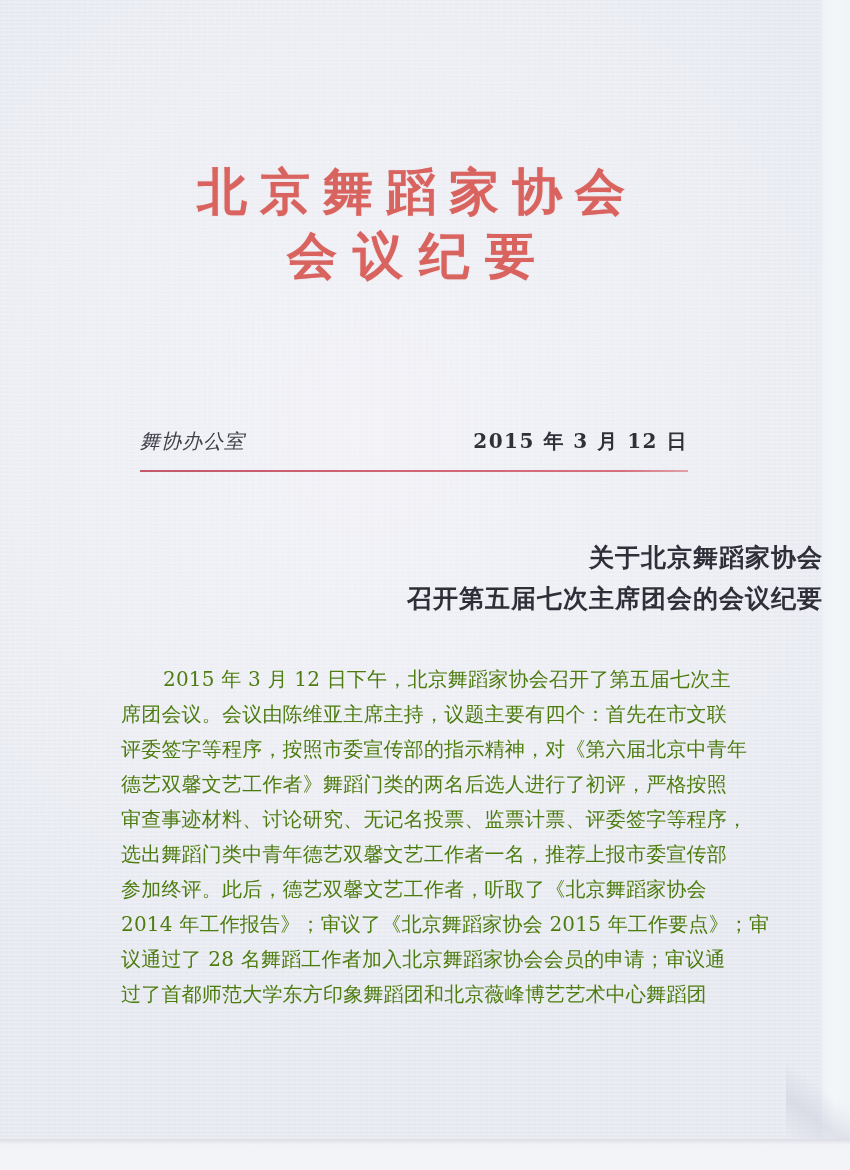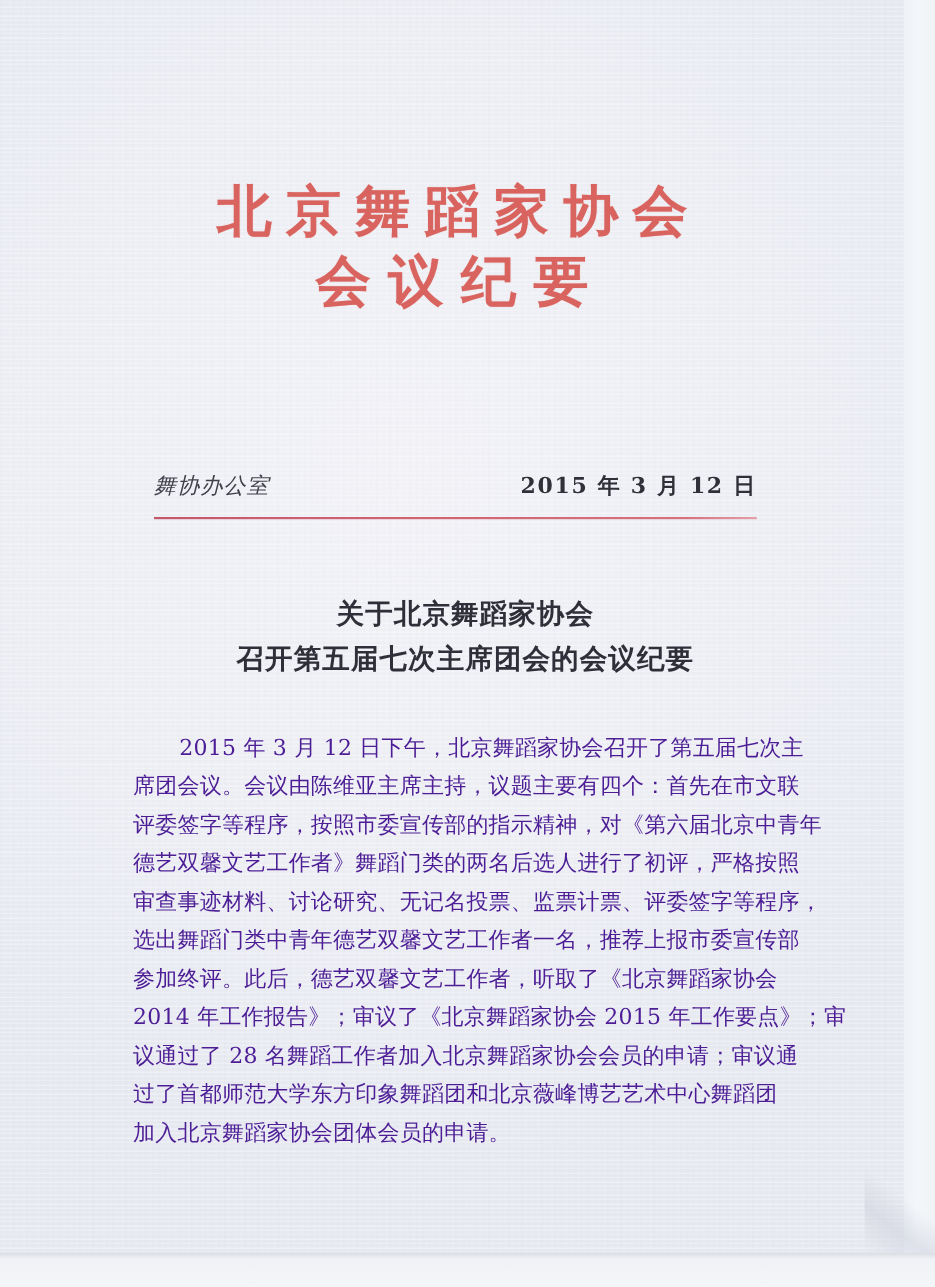--- a/index.html
+++ b/index.html
@@ -147,45 +147,45 @@
     left: 140px;
     top: 470px;
     width: 548px;
     height: 2px;
     background: linear-gradient(90deg, #c2586a 0%, #cf6372 40%, #d6707c 88%, #e2a1a9 100%);
   }
 
   
   .doc-heading {
     position: absolute;
-    left: 12px;
+    left: 1px;
     top: 537px;
     width: 822px;
-    text-align: center;
+    text-align: right;
     font-family: "DejaVu Serif", "Liberation Serif", serif;
     font-size: 25px;
     font-weight: 700;
     line-height: 41px;
     letter-spacing: 1px;
     color: #2e2f38;
   }
 
   
   .body-copy {
     position: absolute;
     left: 121px;
     top: 662px;
     width: 600px;
   }
   .body-line {
     font-family: "DejaVu Serif", "Liberation Serif", serif;
     font-size: 20px;
     line-height: 35px;
     letter-spacing: 0.2px;
-    color: #4c1d95;
+    color: #4d7c0f;
     white-space: nowrap;
   }
   .body-line.indent {
     text-indent: 42px;
   }
 </style>
 </head>
 <body>
 
 <div class="page">
@@ -219,16 +219,15 @@
     <div class="body-line indent">2015 年 3 月 12 日下午，北京舞蹈家协会召开了第五届七次主</div>
     <div class="body-line">席团会议。会议由陈维亚主席主持，议题主要有四个：首先在市文联</div>
     <div class="body-line">评委签字等程序，按照市委宣传部的指示精神，对《第六届北京中青年</div>
     <div class="body-line">德艺双馨文艺工作者》舞蹈门类的两名后选人进行了初评，严格按照</div>
     <div class="body-line">审查事迹材料、讨论研究、无记名投票、监票计票、评委签字等程序，</div>
     <div class="body-line">选出舞蹈门类中青年德艺双馨文艺工作者一名，推荐上报市委宣传部</div>
     <div class="body-line">参加终评。此后，德艺双馨文艺工作者，听取了《北京舞蹈家协会</div>
     <div class="body-line">2014 年工作报告》；审议了《北京舞蹈家协会 2015 年工作要点》；审</div>
     <div class="body-line">议通过了 28 名舞蹈工作者加入北京舞蹈家协会会员的申请；审议通</div>
     <div class="body-line">过了首都师范大学东方印象舞蹈团和北京薇峰博艺艺术中心舞蹈团</div>
-    <div class="body-line">加入北京舞蹈家协会团体会员的申请。</div>
   </div>
 
 </div>
 
 </body></html>

